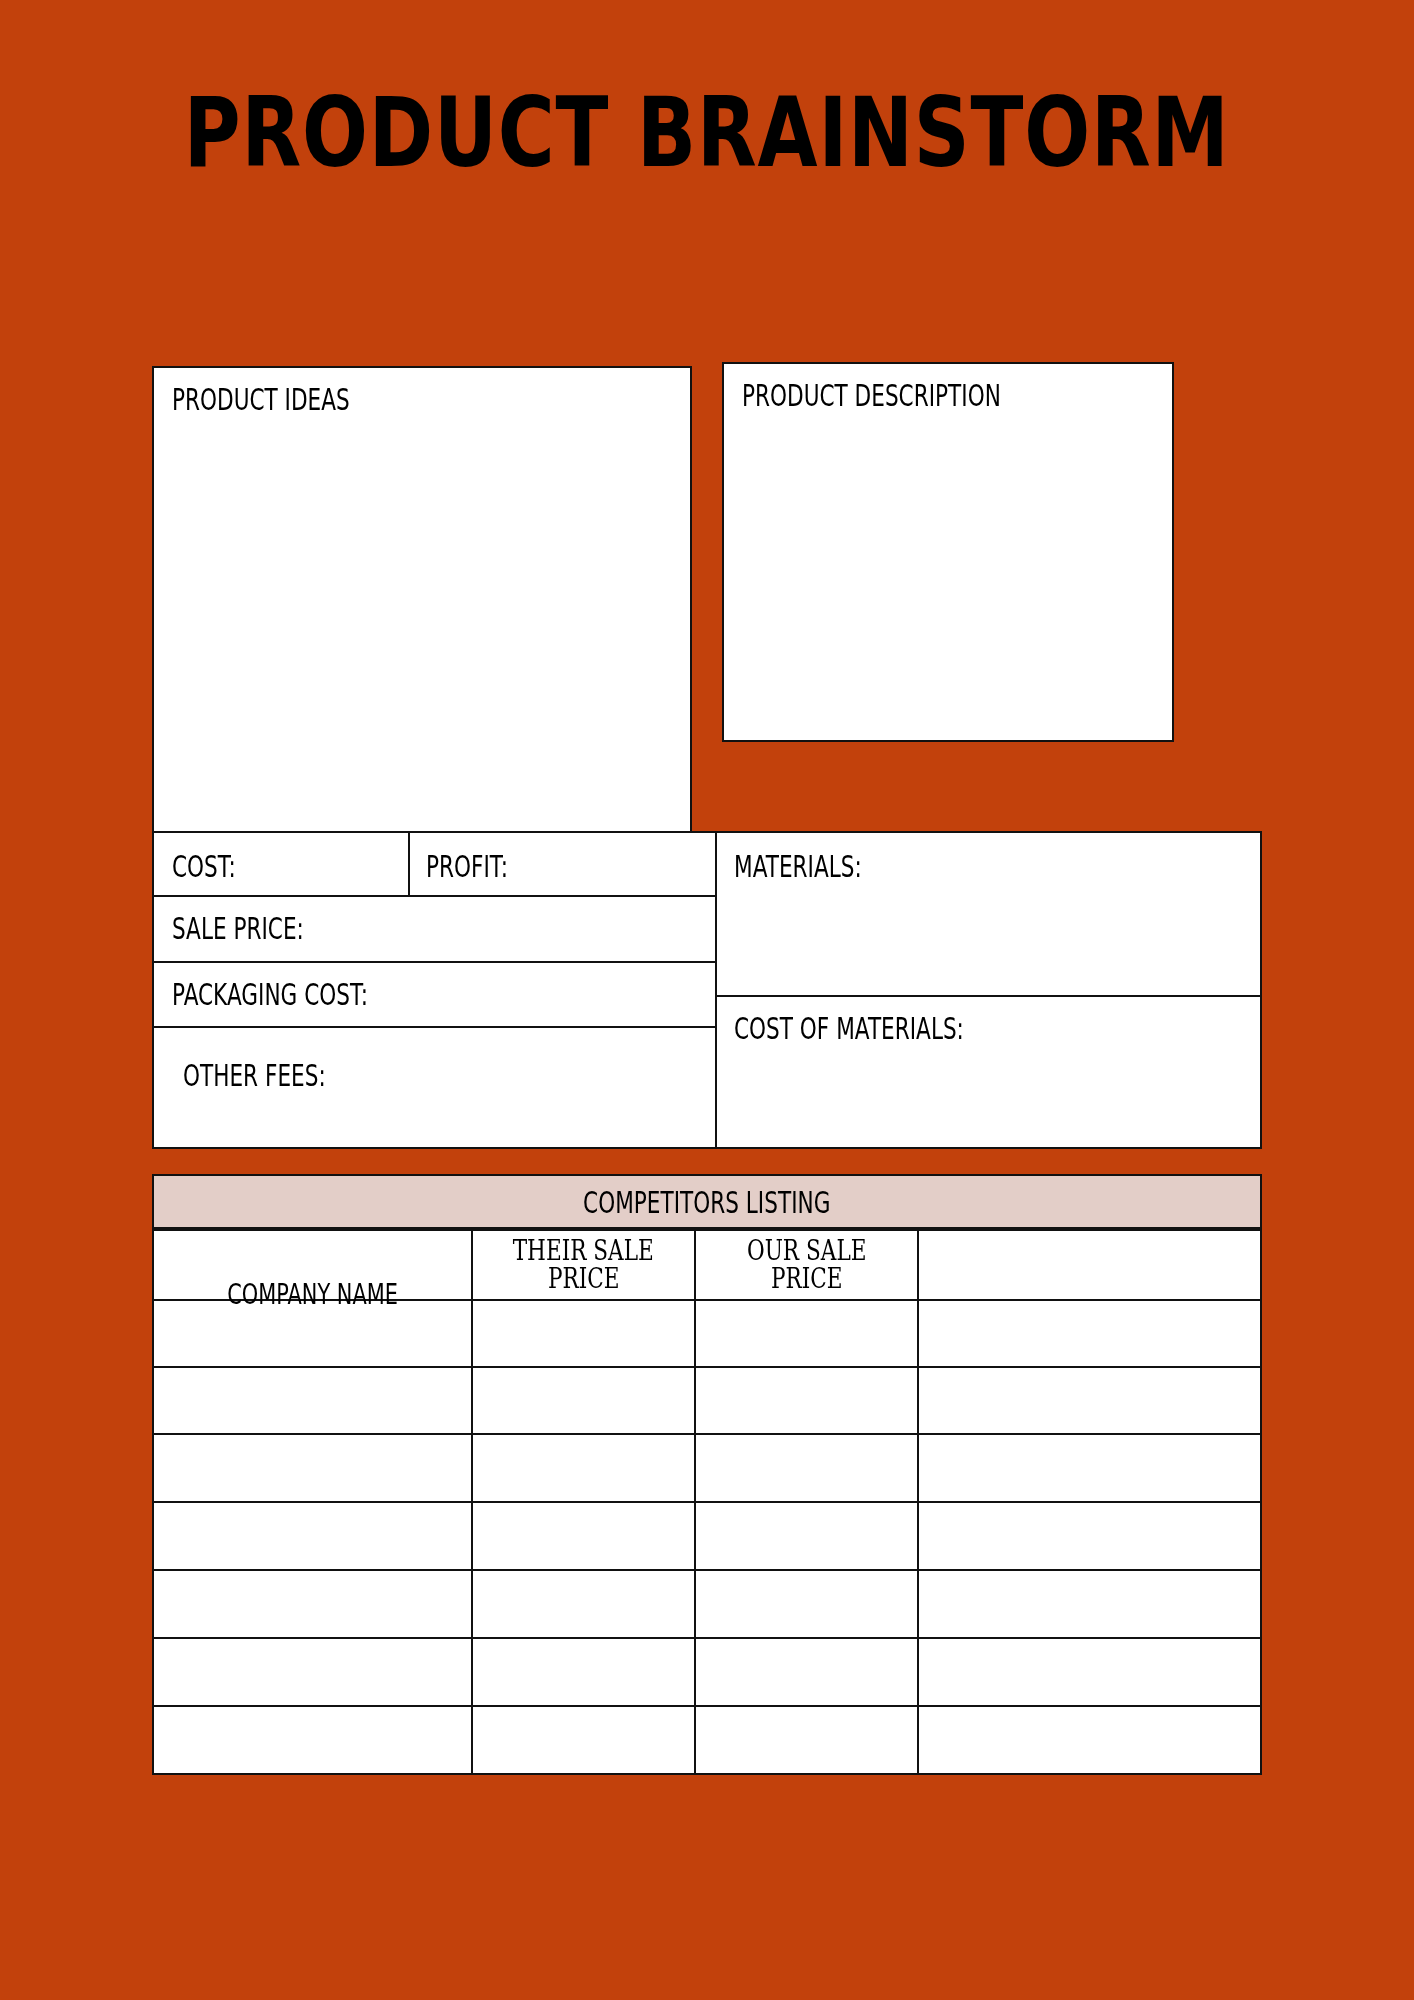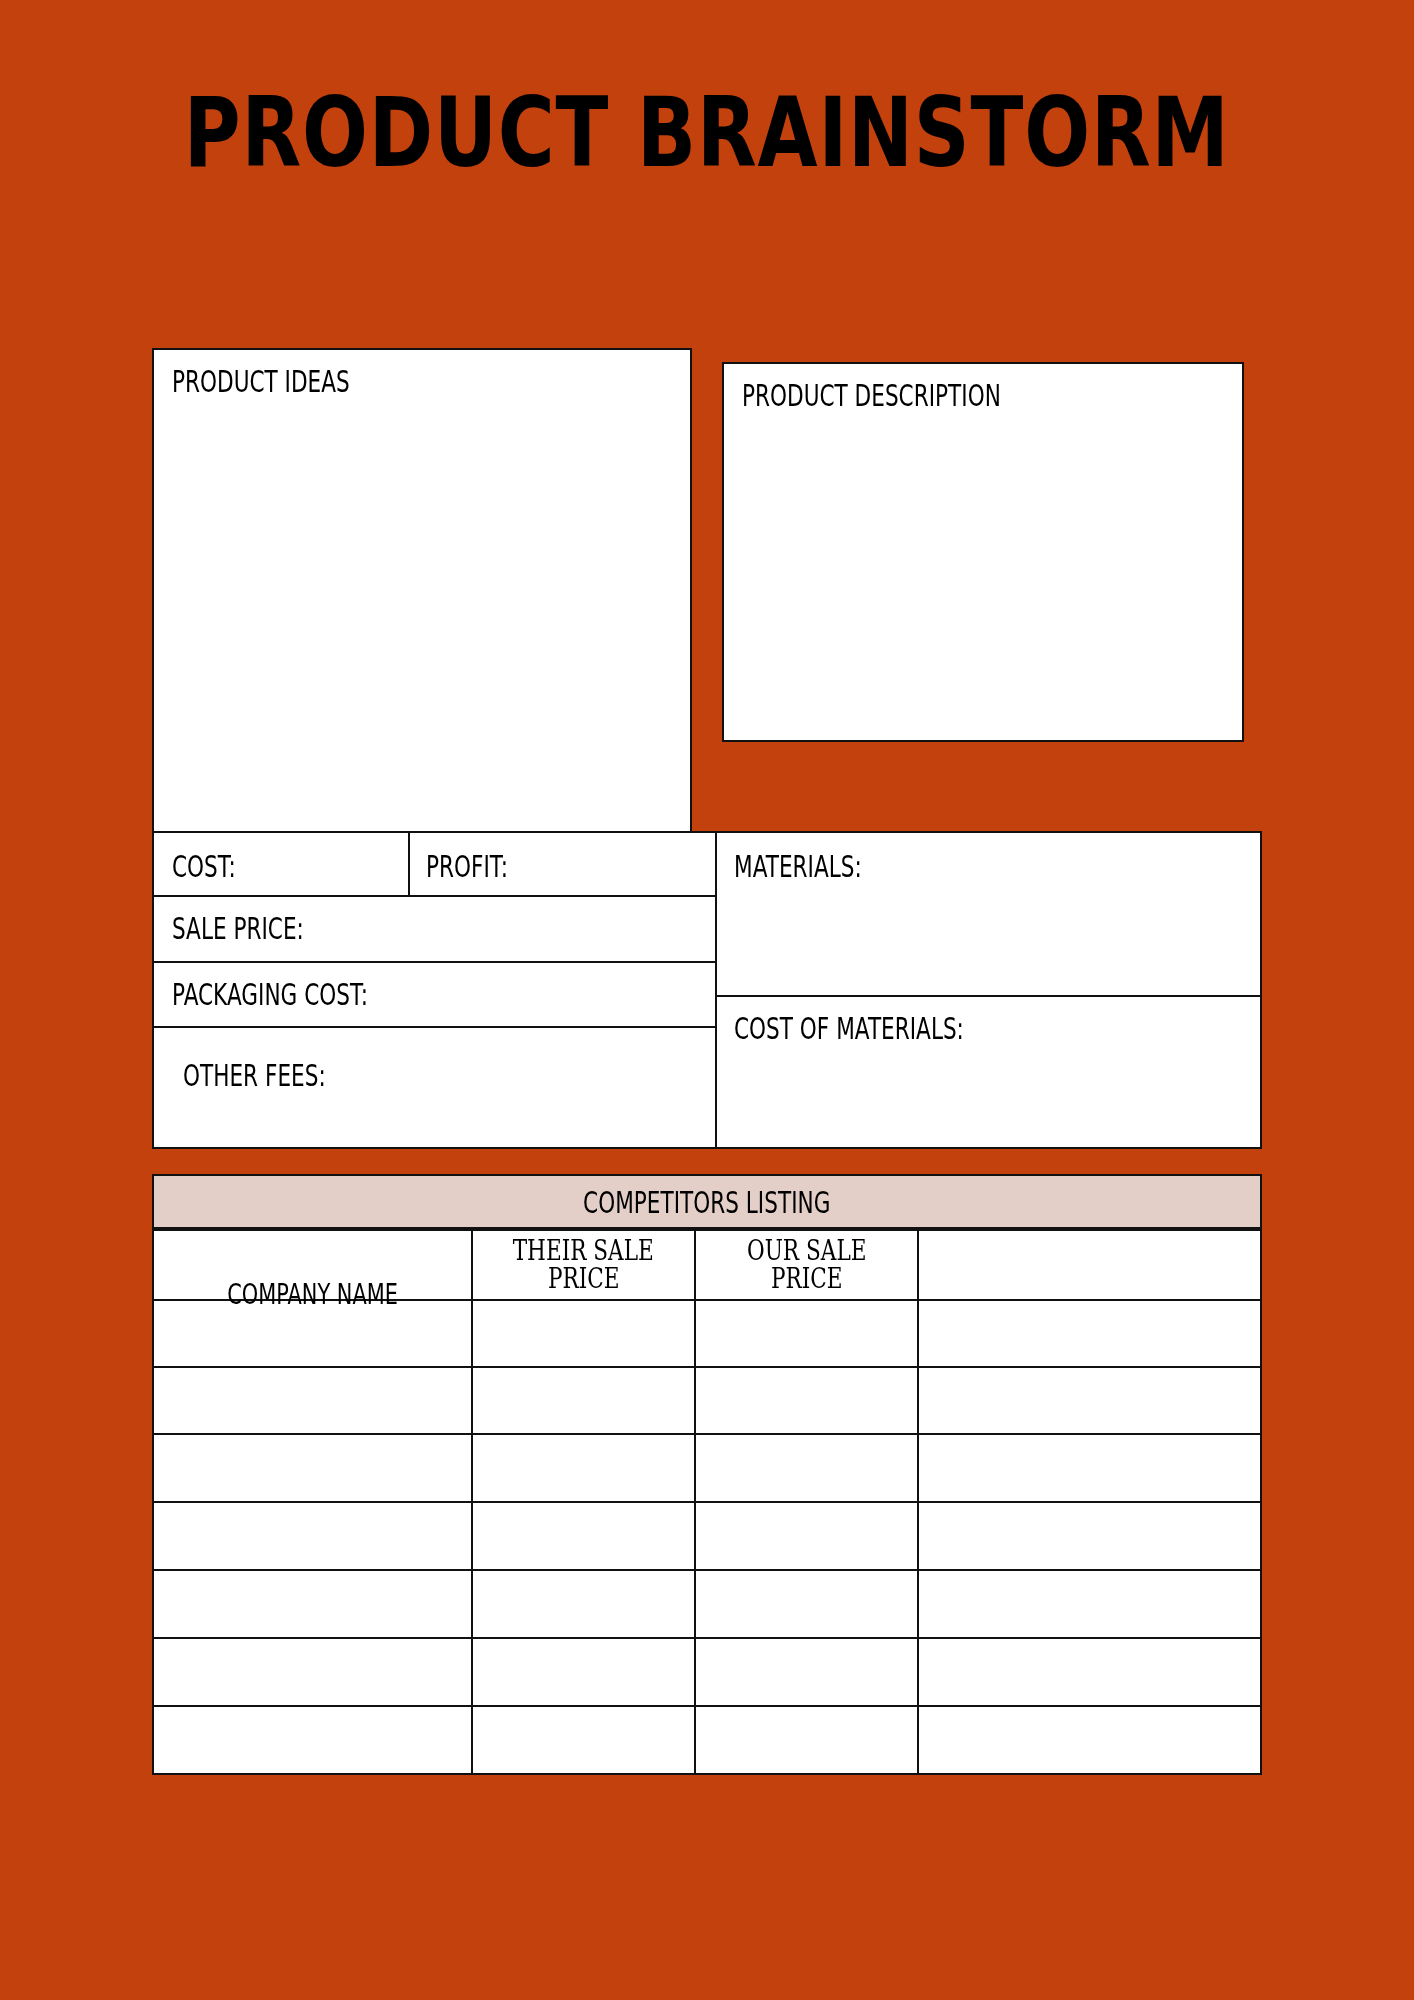--- a/index.html
+++ b/index.html
@@ -150,27 +150,27 @@
 </head>
 <body>
 
 <div class="page">
 
   <div class="title-wrap">
     <span class="title">PRODUCT BRAINSTORM</span>
   </div>
 
 
-  <div class="openbox" style="left:152px; top:348px; width:540px; height:485px;">
+  <div class="openbox" style="left:152px; top:366px; width:540px; height:485px;">
     <span class="bx-label">
       <span class="cond">PRODUCT IDEAS</span>
     </span>
   </div>
 
-  <div class="openbox" style="left:722px; top:362px; width:522px; height:380px;">
+  <div class="openbox" style="left:722px; top:362px; width:452px; height:380px;">
     <span class="bx-label">
       <span class="cond">PRODUCT DESCRIPTION</span>
     </span>
   </div>
 
 
   <div class="details-frame" style="left:152px; top:831px; width:1110px; height:318px;">
 
     <div class="cellline" style="left:561px; top:0; width:2px; height:314px;"></div>
 

